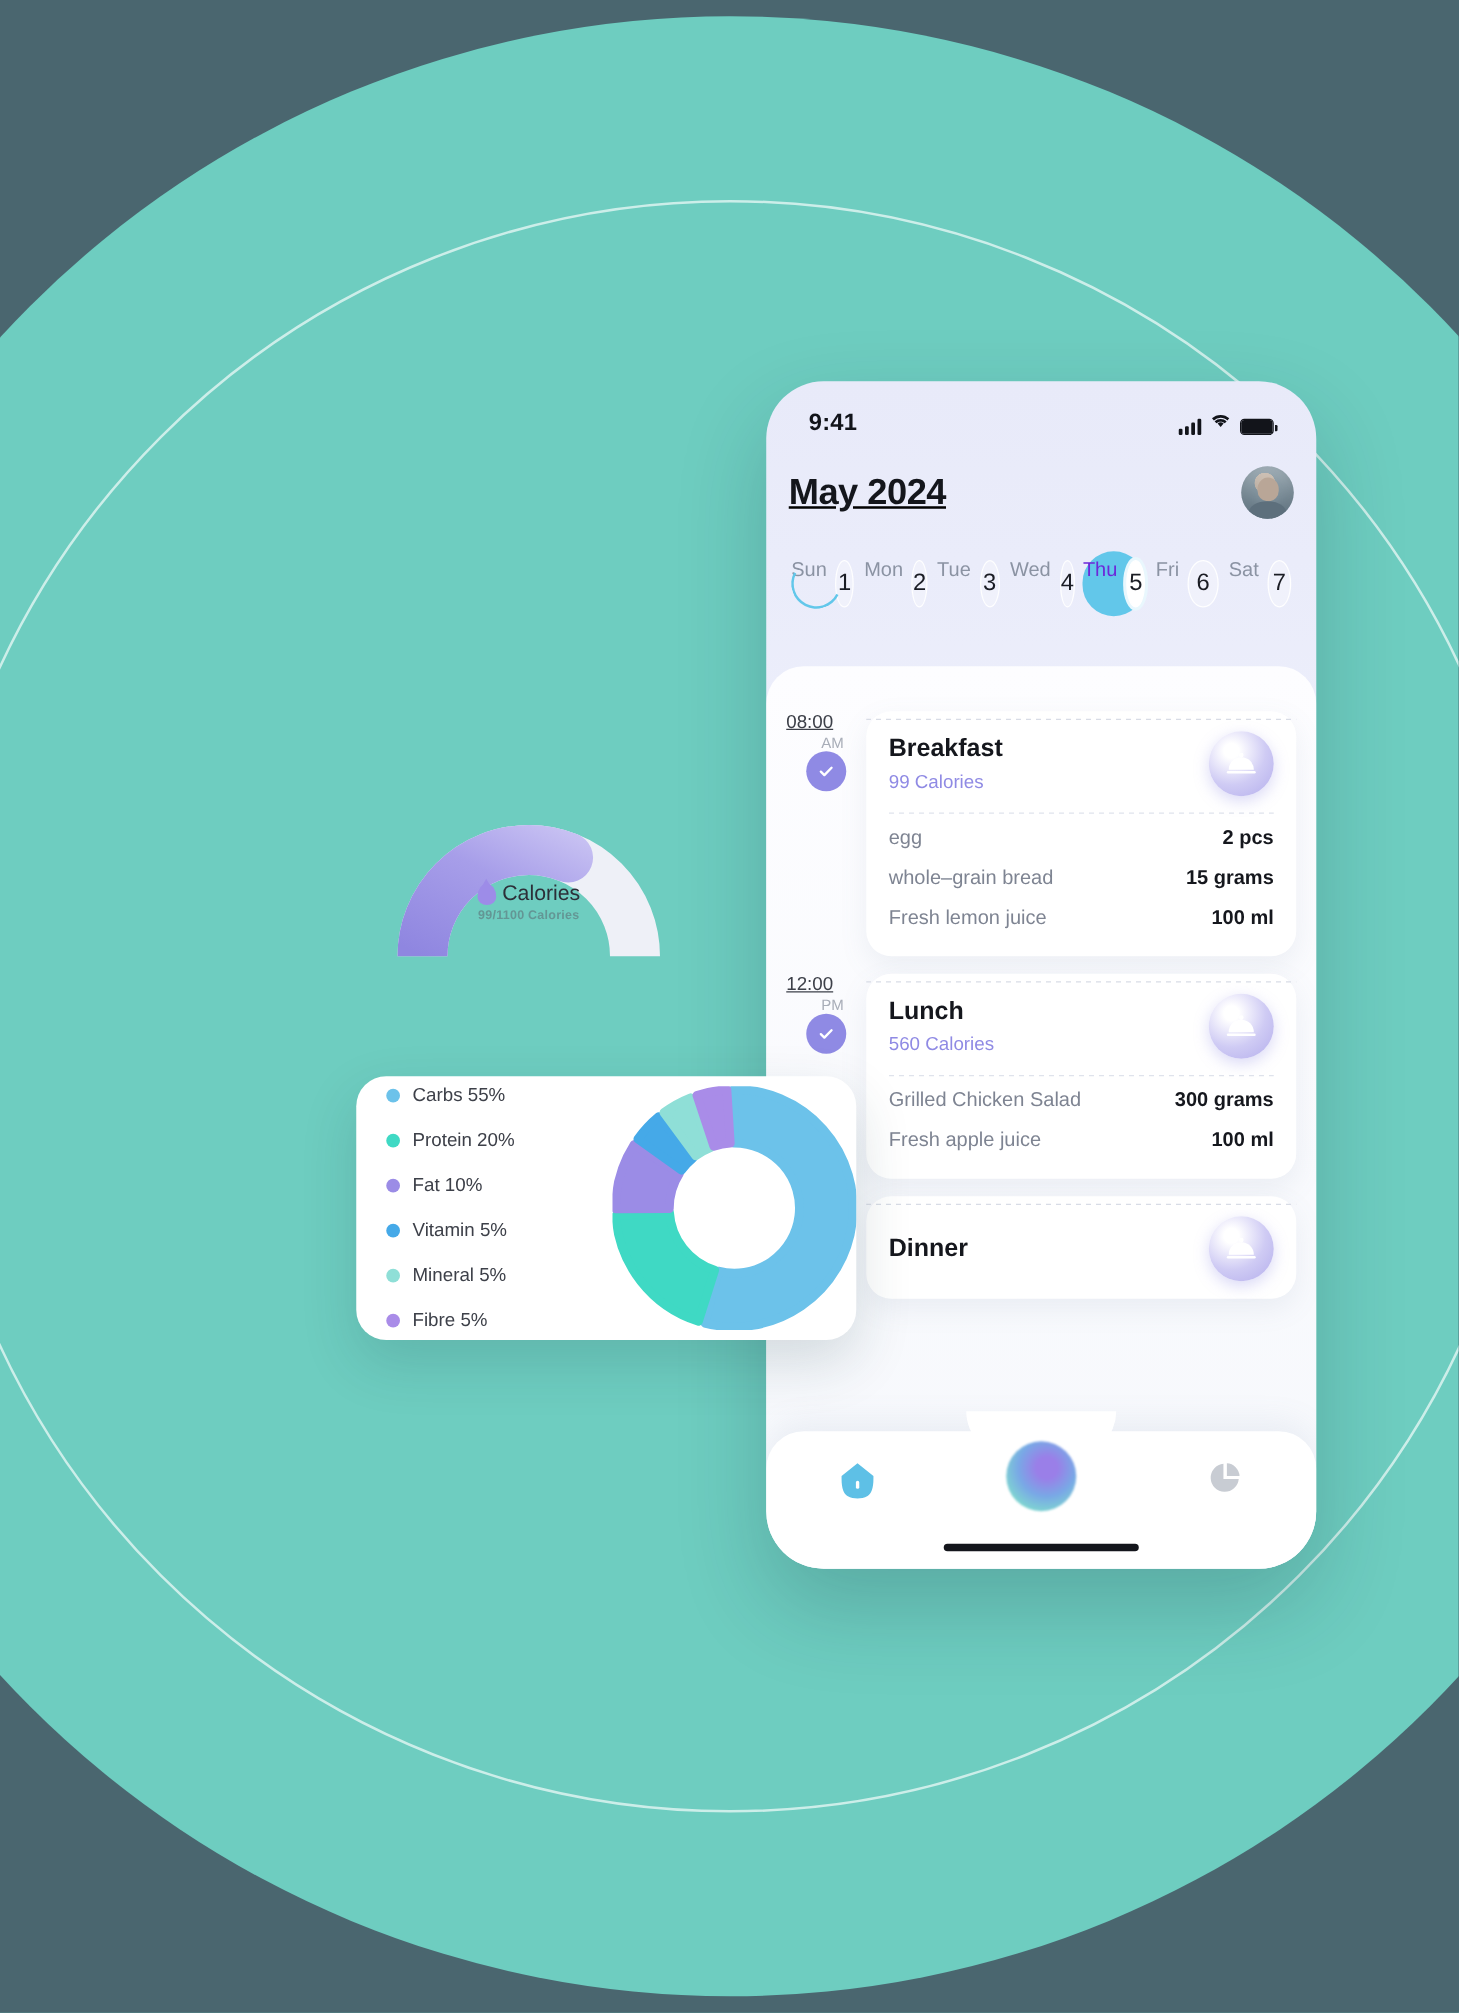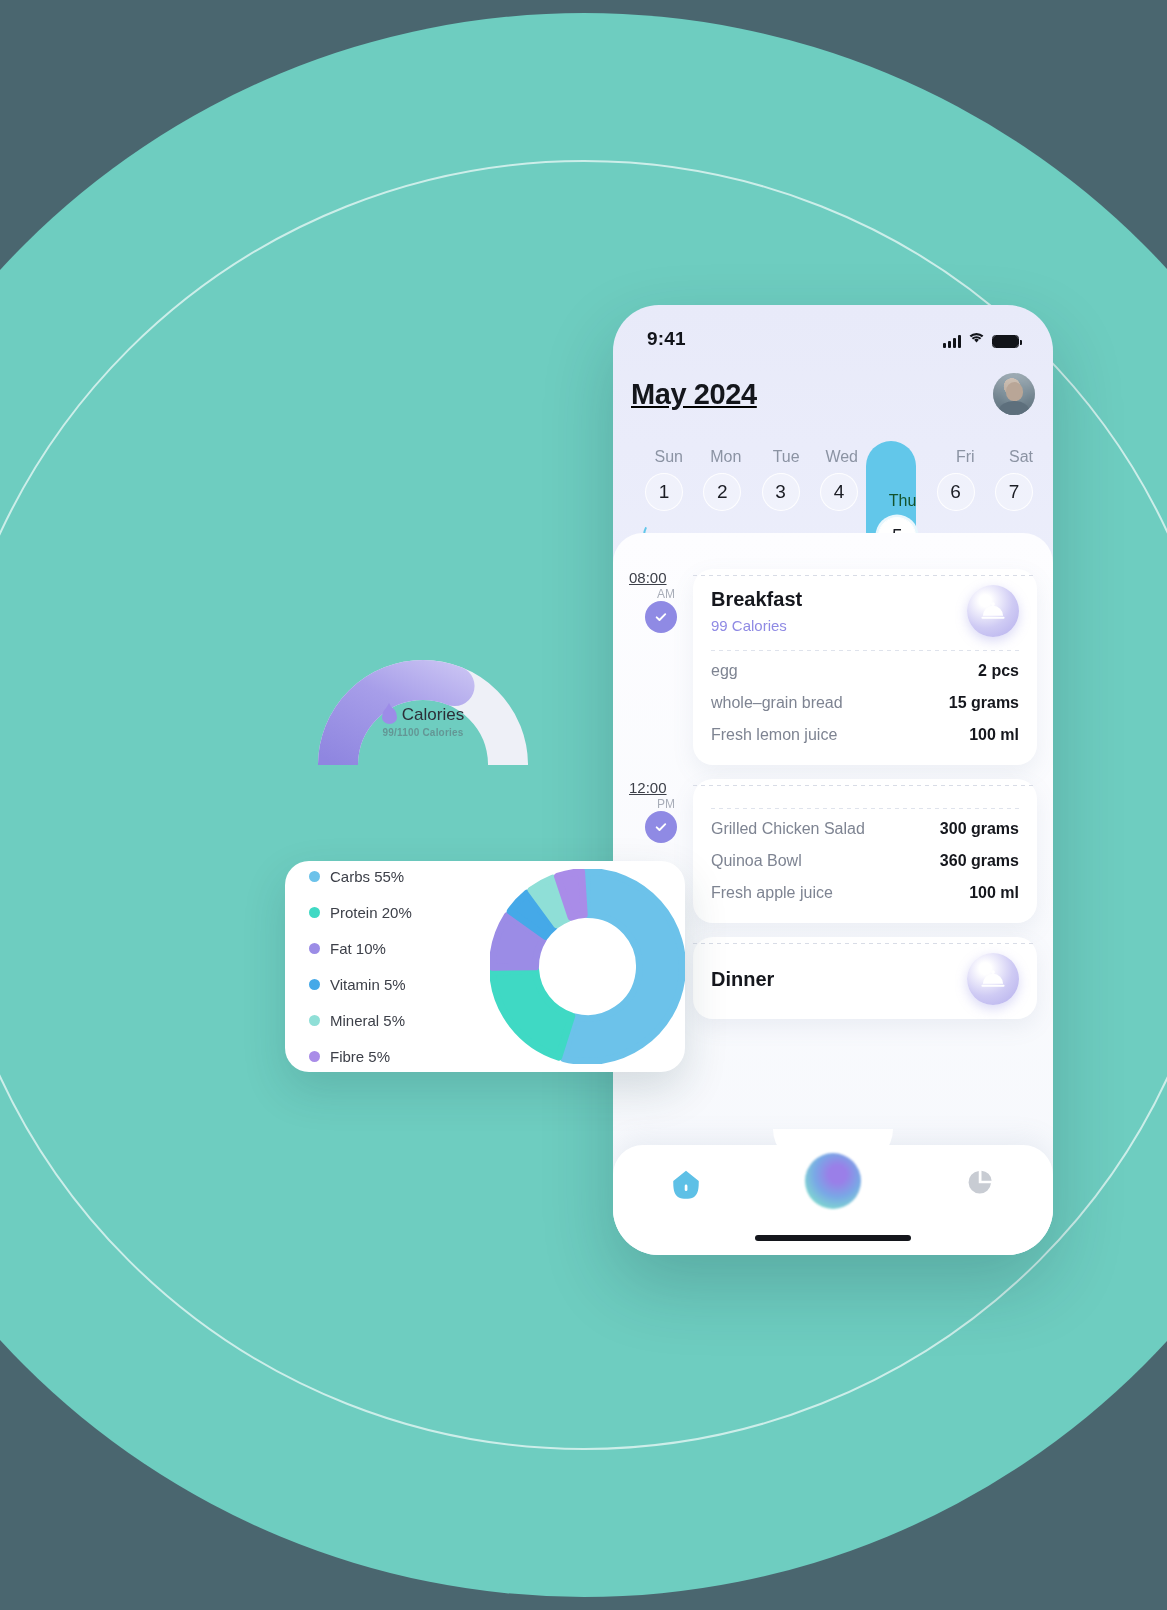--- a/index.html
+++ b/index.html
@@ -59,25 +59,25 @@
   .month { font-size: 29px; font-weight: 700; color: #14161c; letter-spacing: -.4px; }
   .avatar { width: 42px; height: 42px; border-radius: 50%;
             background: radial-gradient(circle at 45% 32%, #c9b9ab 0 22%, #8a9ba5 23% 100%);
             box-shadow: inset 0 -10px 16px rgba(60,80,95,.55), inset 0 6px 10px rgba(255,255,255,.25);
             position: relative; overflow: hidden; }
   .avatar::before{content:'';position:absolute;left:50%;top:9px;width:17px;height:19px;margin-left:-8.5px;border-radius:50% 50% 45% 45%;background:#b9a697;}
   .avatar::after{content:'';position:absolute;left:50%;bottom:-4px;width:30px;height:18px;margin-left:-15px;border-radius:50% 50% 0 0;background:#5d6f7c;}
 
   .week { position: absolute; top: 136px; left: 0; width: 100%;
           display: flex; justify-content: space-between; padding: 0 20px; }
-  .day { width: 50px; display: flex; flex-direction: column; align-items: flex-end; gap: 7px;
+  .day { width: 50px; display: flex; flex-direction: row; align-items: flex-start; gap: 7px;
          padding-top: 7px; padding-bottom: 7px; border-radius: 25px; position: relative; }
   .day.sel { background: #62c7ea; }
   .dname { font-size: 16px; color: #8b93a3; }
-  .day.sel .dname { color: #14532d; margin-top: 44px; }
+  .day.sel .dname { color: #6d28d9; }
   .dnum { width: 38px; height: 38px; border-radius: 50%;
           display: flex; align-items: center; justify-content: center;
           font-size: 19px; color: #1b1d24; border: 1.6px solid rgba(255,255,255,.95);
           background: rgba(255,255,255,.28); }
   .day.sel .dnum { background: #ffffff; border-color: #ffffff; color: #1b1d24;
                    box-shadow: 0 0 0 2.5px #e9f7fd; }
   .day.prog .dnum { border-color: rgba(255,255,255,.9); }
   .prog-ring { position: absolute; width: 40px; height: 40px; bottom: 6px;
                border-radius: 50%; border: 2.4px solid transparent;
                border-left-color: #62c7ea; border-bottom-color: #62c7ea;
@@ -277,28 +277,37 @@
             <div class="tlabel">
               <span class="thour">12:00</span>
               <span class="tampm">PM</span>
             </div>
             <div class="tcheck">
               <svg viewBox="0 0 20 20">
                 <path d="M4.6 10.4l3.5 3.4 7.2-7.3" fill="none" stroke="#ffffff" stroke-width="2.4" stroke-linecap="round" stroke-linejoin="round"></path>
               </svg>
             </div>
             <div class="mealcard">
+              <div class="mealtop">
+                <div>
+                  <div class="mealname">Lunch</div>
+                  <div class="mealkcal">560 Calories</div>
+                </div>
+                <div class="cloche">
+                  <svg viewBox="0 0 32 32">
+                    <path d="M4.5 21.5a11.5 11.5 0 0 1 23 0z" fill="#ffffff"></path>
+                    <rect x="2.8" y="22.6" width="26.4" height="2.3" rx="1.15" fill="#ffffff"></rect>
+                    <circle cx="16" cy="8.1" r="2.1" fill="#ffffff"></circle>
+                  </svg>
+                </div>
+              </div>
               <div class="mealsep"></div>
               <div class="fitem">
                 <span class="fname">Grilled Chicken Salad</span>
                 <span class="fqty">300 grams</span>
-              </div>
-              <div class="fitem">
-                <span class="fname">Quinoa Bowl</span>
-                <span class="fqty">360 grams</span>
               </div>
               <div class="fitem">
                 <span class="fname">Fresh apple juice</span>
                 <span class="fqty">100 ml</span>
               </div>
             </div>
           </div>
           <div class="slot">
             <div class="dotline"></div>
             <div class="tlabel">

